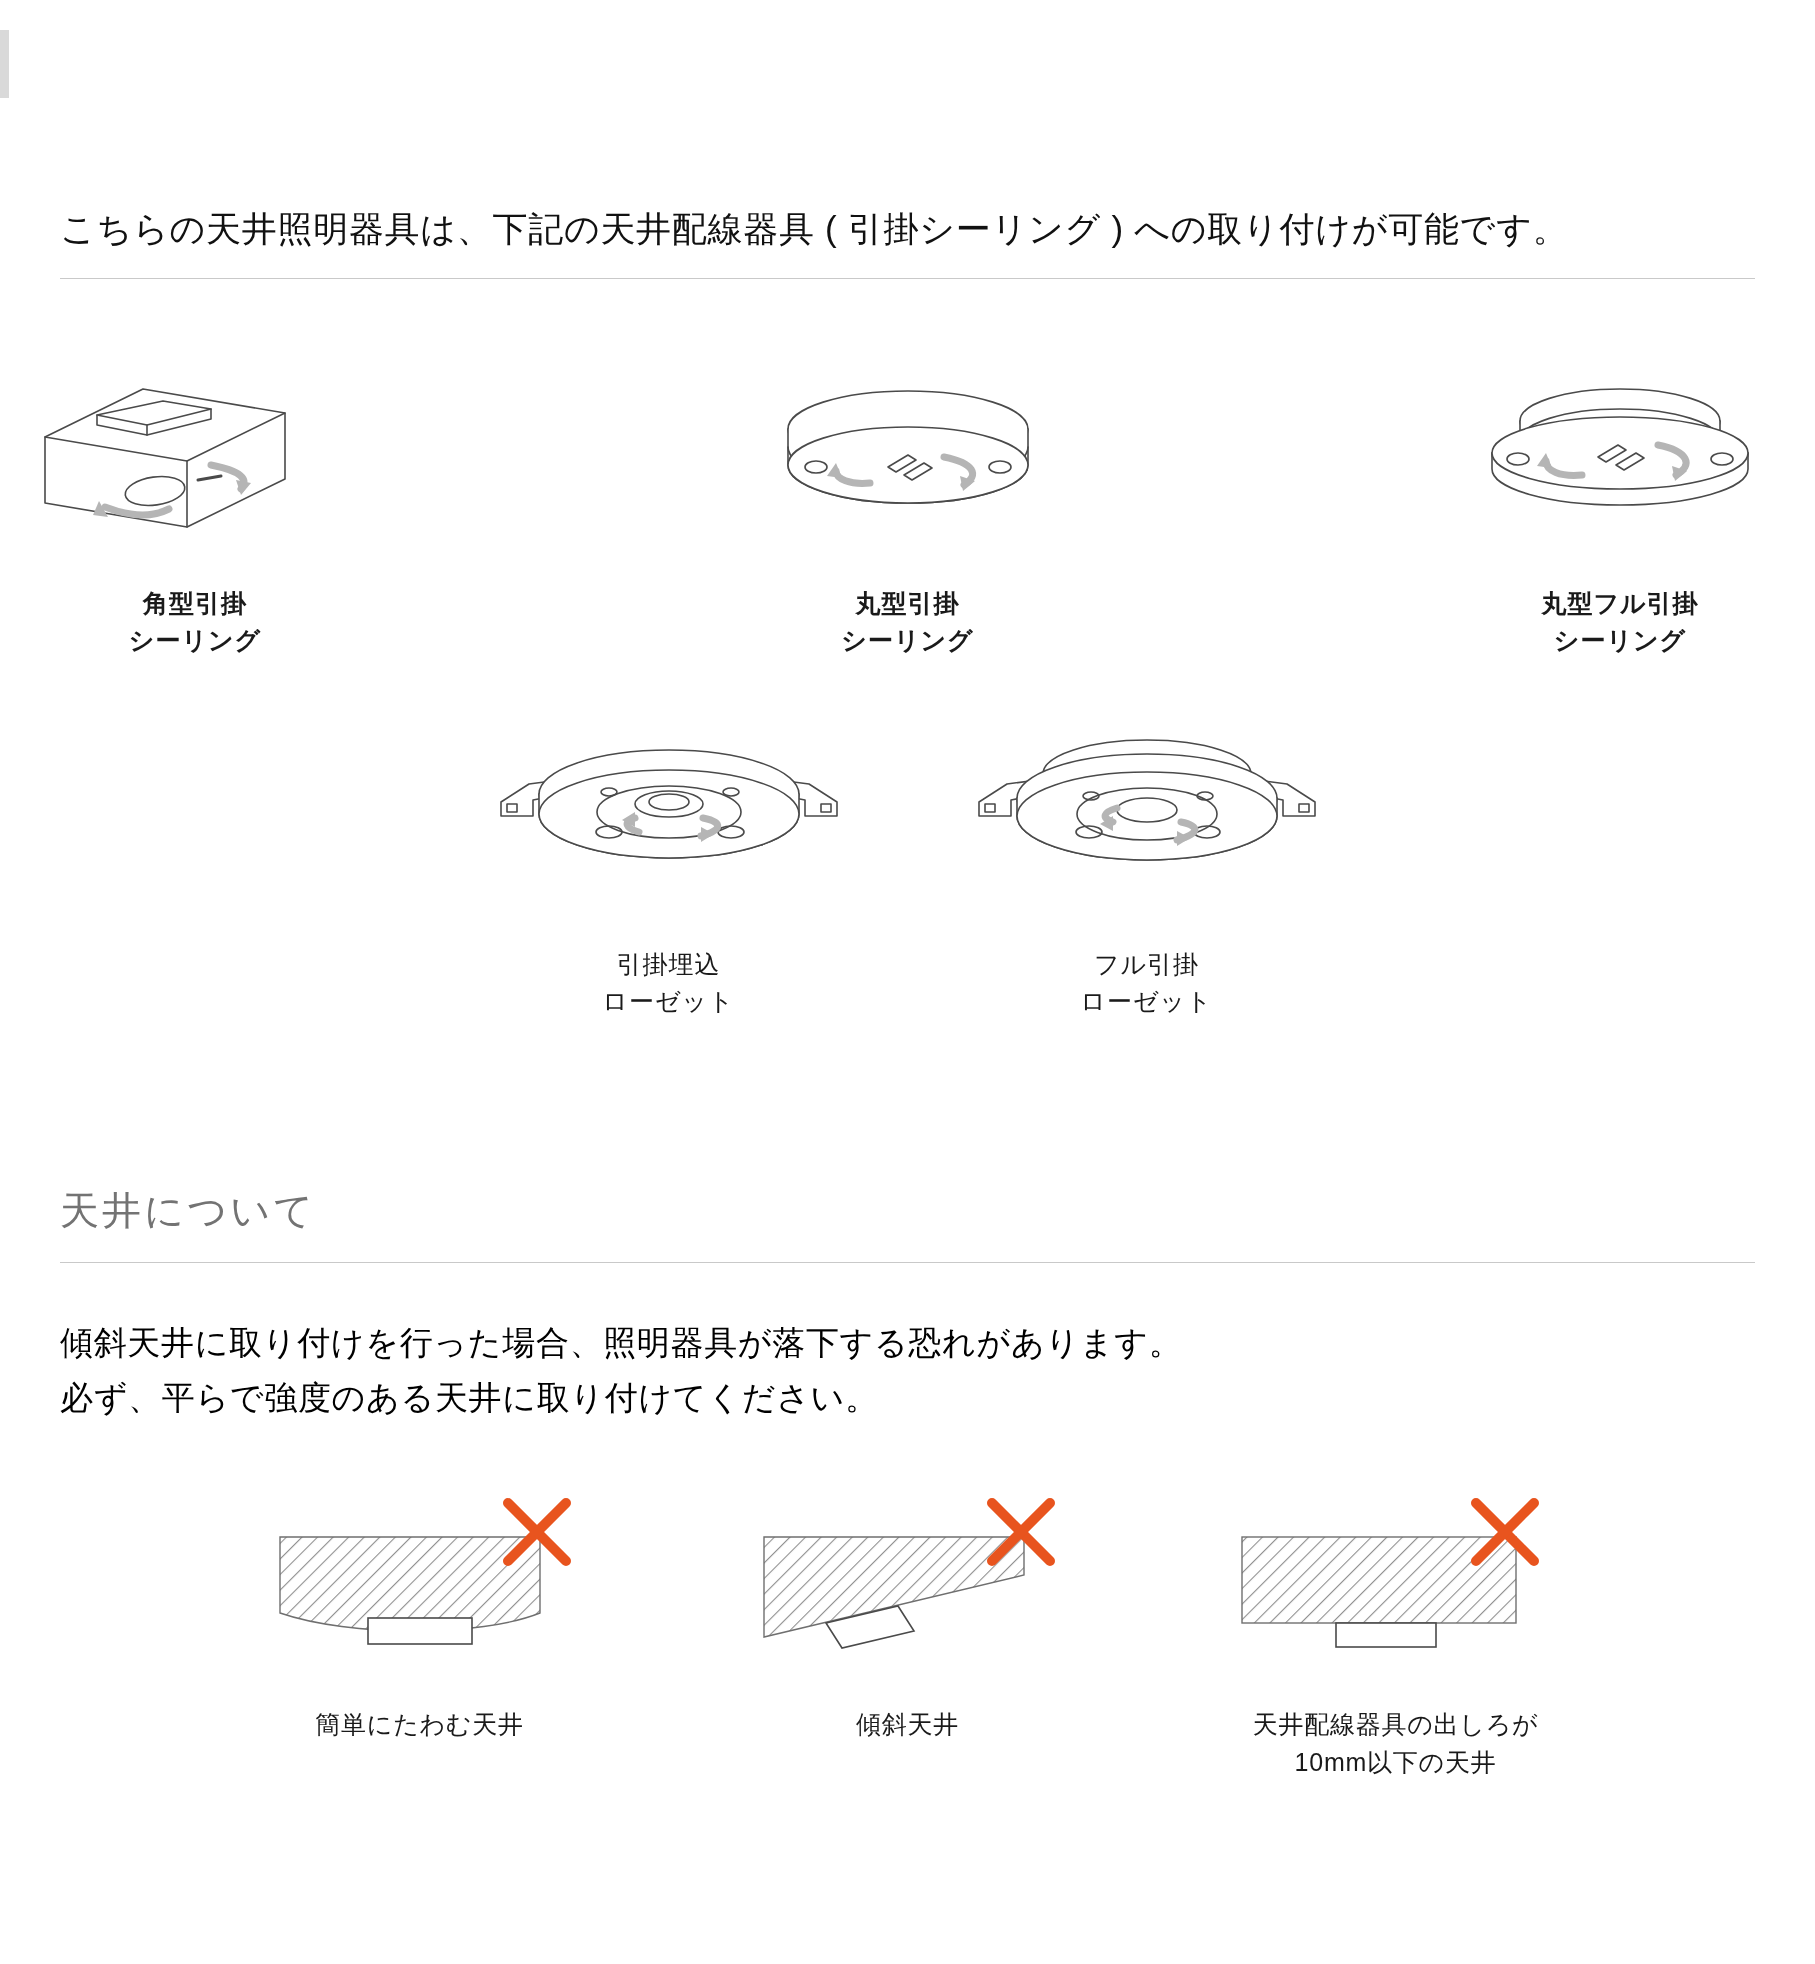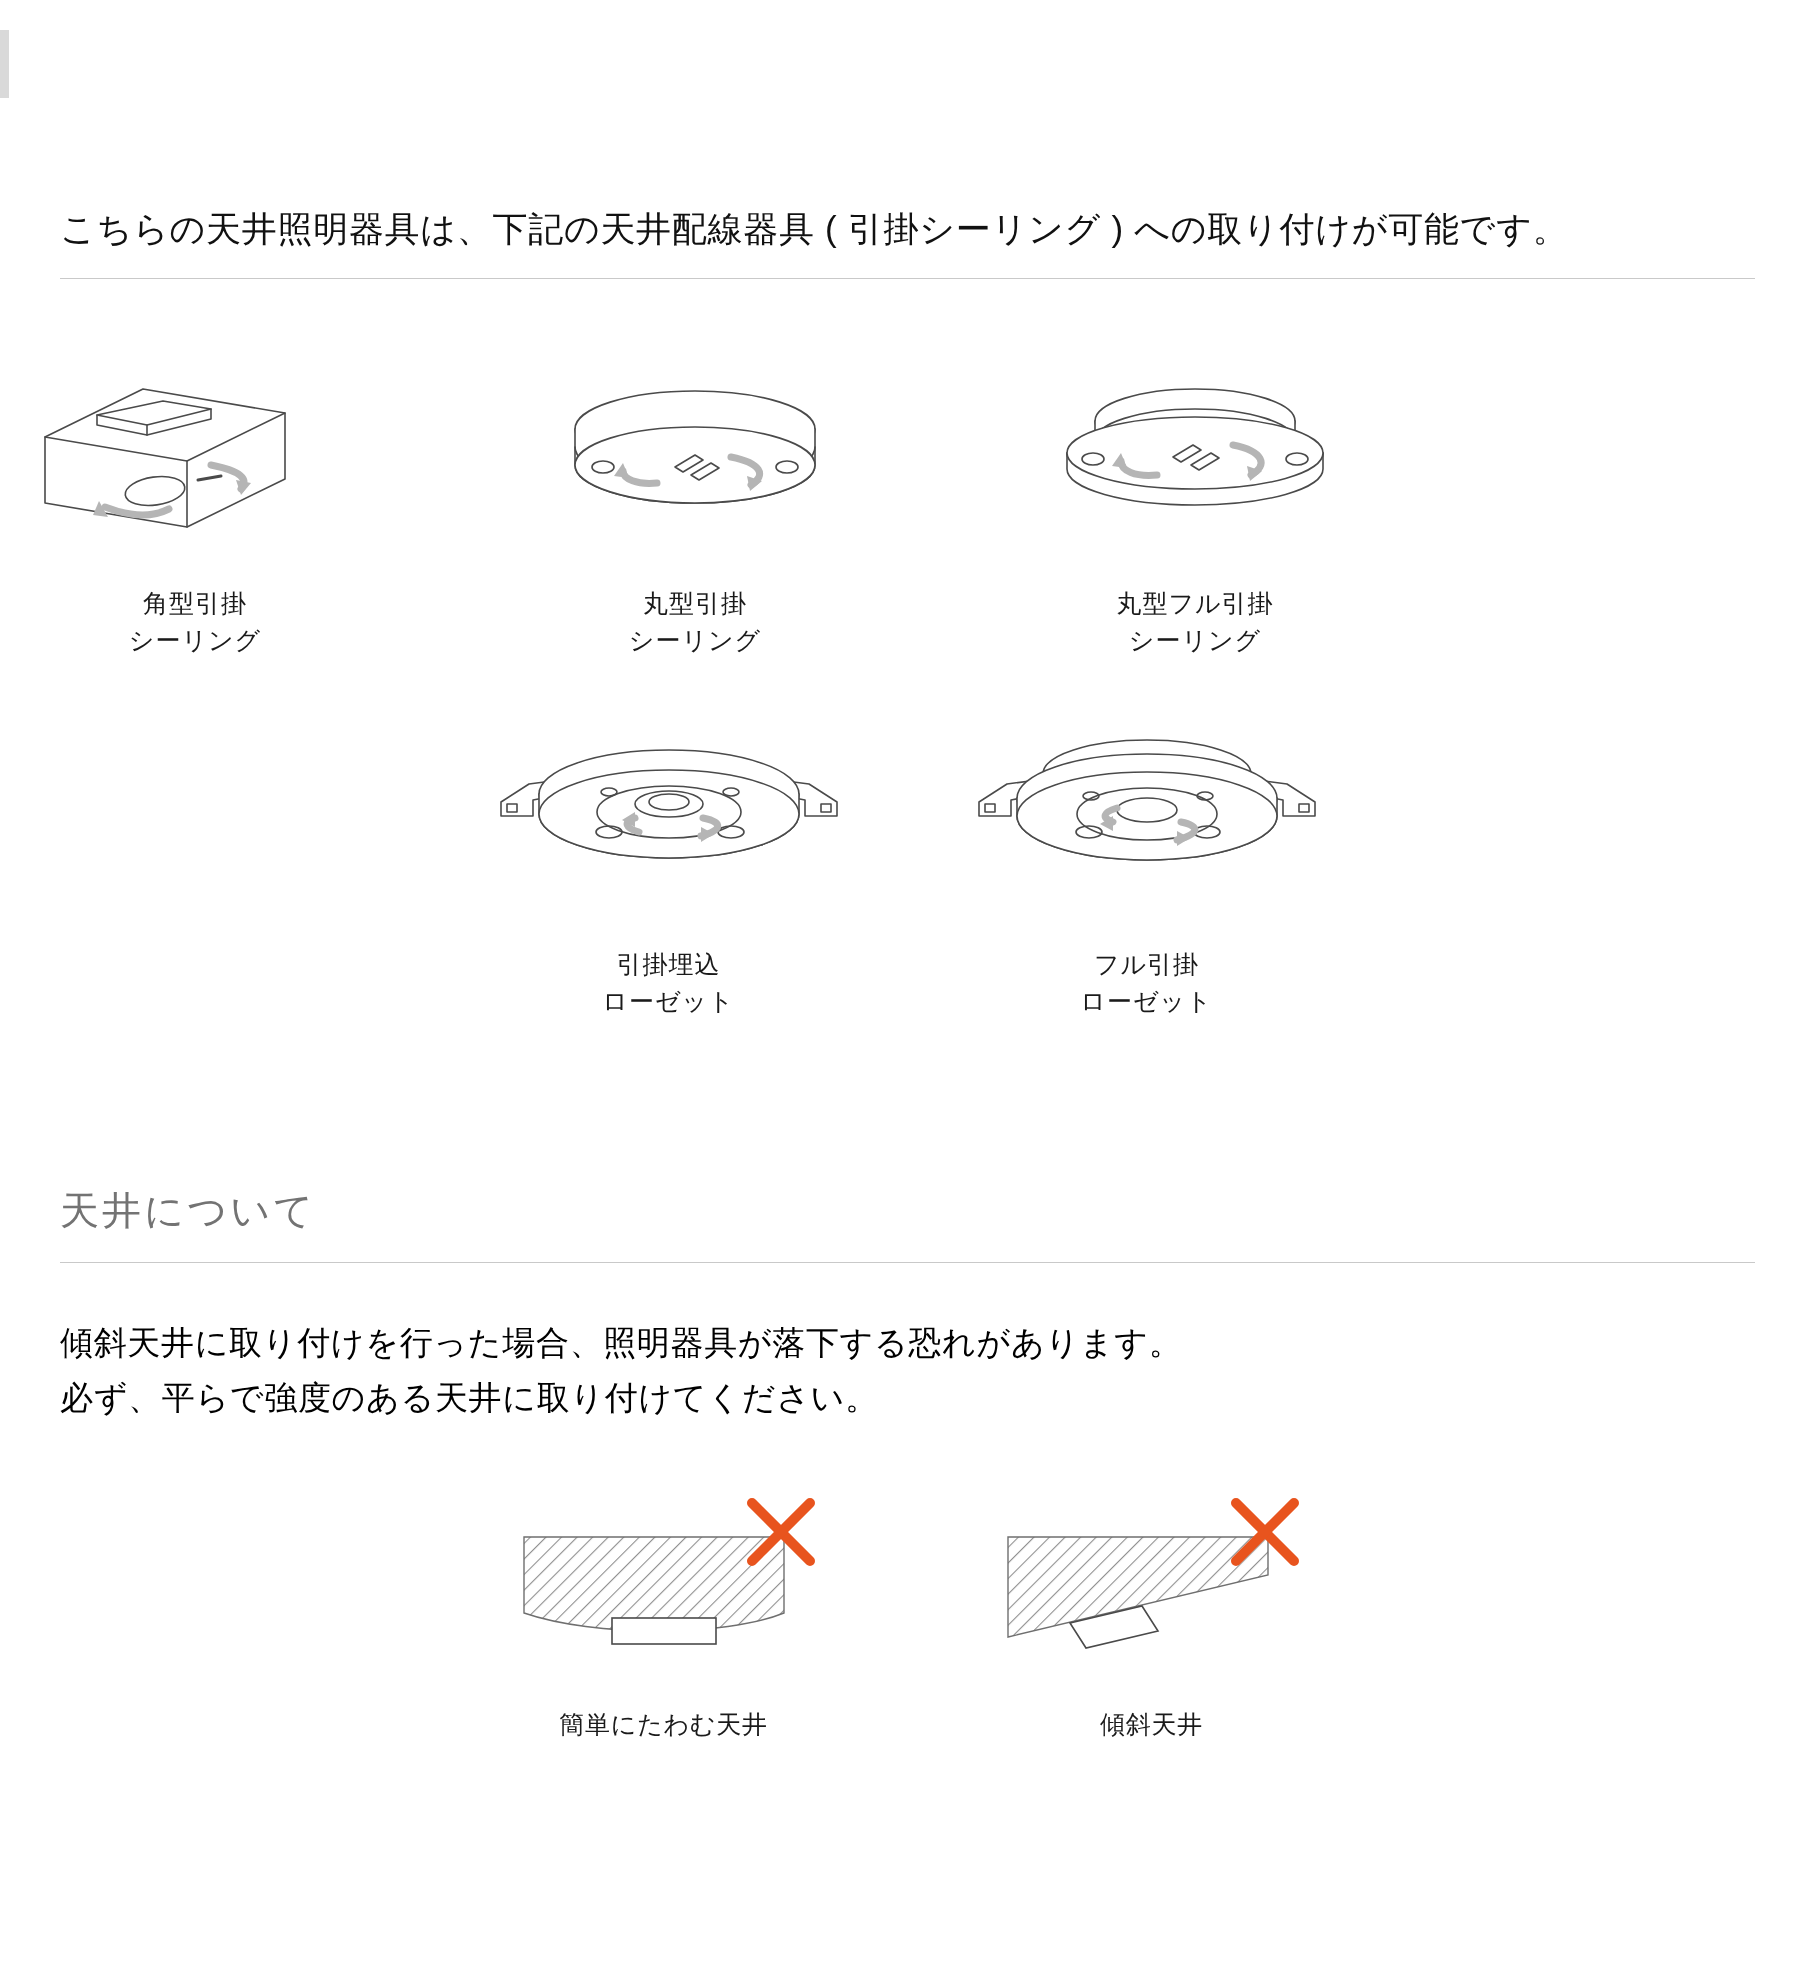--- a/index.html
+++ b/index.html
@@ -54,23 +54,24 @@
   }
   .rule {
     height: 1px;
     background: #c9c9c9;
     margin: 22px 60px 0 60px;
   }
 
   
   .fittings-top {
     display: flex;
-    justify-content: flex-start;
+    justify-content: space-between;
     gap: 110px;
     margin-top: 100px;
+    font-weight: bold;
   }
   .fittings-bottom {
     display: flex;
     justify-content: center;
     gap: 88px;
     margin-top: 60px;
   }
   .fit-cell {
     width: 390px;
     display: flex;
@@ -366,15 +367,34 @@
           <path d="M88 128 L160 111 L176 136 L104 153 Z" fill="#ffffff" stroke="#4a4a4a" stroke-width="1.6"></path>
           <g stroke="#e8541e" stroke-width="10" stroke-linecap="round">
             <line x1="254" y1="8" x2="312" y2="66"></line>
             <line x1="312" y1="8" x2="254" y2="66"></line>
           </g>
         </svg>
       </div>
       <div class="ceil-label">傾斜天井</div>
     </div>
 
+    <div class="ceil-cell">
+      <div class="ceil-art">
+        <svg width="340" height="185" viewBox="0 0 340 185">
+          <defs>
+            <pattern id="hatchC" width="11" height="11" patternTransform="rotate(45)" patternUnits="userSpaceOnUse">
+              <line x1="0" y1="0" x2="0" y2="11" stroke="#8f8f8f" stroke-width="2.2"></line>
+            </pattern>
+          </defs>
+          <rect x="16" y="42" width="274" height="86" fill="url(#hatchC)" stroke="#6f6f6f" stroke-width="1.4"></rect>
+          <rect x="110" y="128" width="100" height="24" fill="#ffffff" stroke="#4a4a4a" stroke-width="1.6"></rect>
+          <g stroke="#e8541e" stroke-width="10" stroke-linecap="round">
+            <line x1="250" y1="8" x2="308" y2="66"></line>
+            <line x1="308" y1="8" x2="250" y2="66"></line>
+          </g>
+        </svg>
+      </div>
+      <div class="ceil-label">天井配線器具の出しろが
+10mm以下の天井</div>
+    </div>
   </div>
 
 </div>
 
 </body></html>

